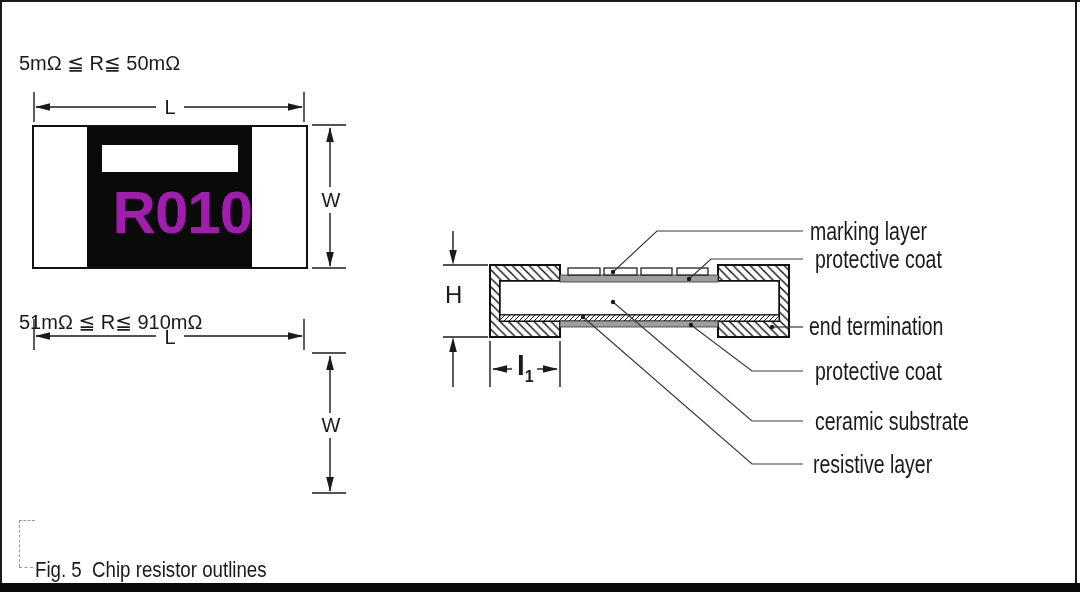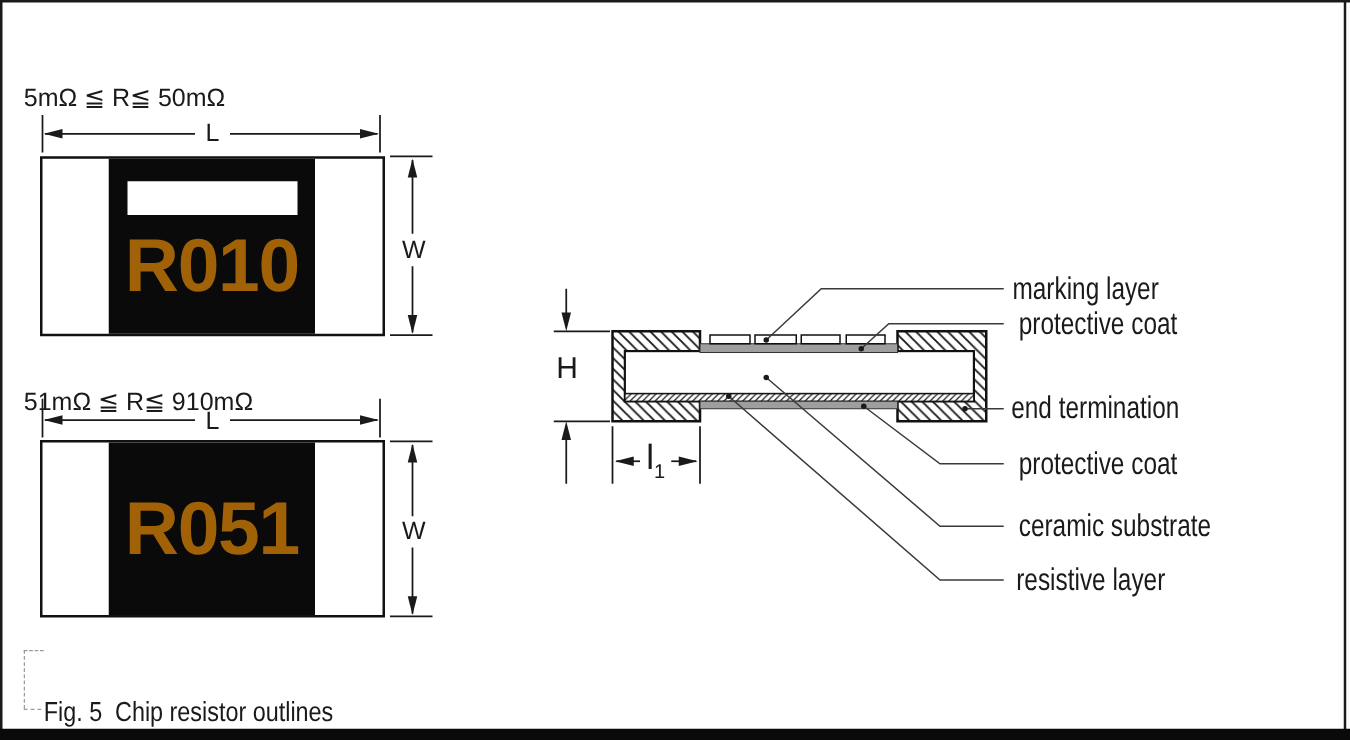--- a/index.html
+++ b/index.html
@@ -25,22 +25,22 @@
     position:absolute; left:53px; top:0; width:165px; height:100%;
     background:#0a0a0a;
   }
   .res1 { left:32px; top:125px; height:144px; }
   .res2 { left:32px; top:352px; height:142px; }
   .mark-stripe {
     position:absolute; left:68px; top:18px; width:136px; height:27px;
     background:#ffffff;
   }
   .mark-text {
-    position:absolute; left:53px; width:165px; text-align:center;
-    font-size:60px; font-weight:bold; color:#a16207; line-height:1;
+    position:absolute; left:53px; width:165px; text-align:right;
+    font-size:60px; font-weight:bold; color:#a21caf; line-height:1;
     letter-spacing:-1px;
   }
   .res1 .mark-text { top:56px; }
   .res2 .mark-text { top:39px; }
 
   
   .range-label { font-size:20px; line-height:1; white-space:nowrap; }
   .dim-label   { font-size:20px; line-height:1; }
   .dim-h       { font-size:24px; line-height:1; }
   .dim-l1      { font-size:28px; line-height:1; }
@@ -61,40 +61,36 @@
 </head>
 <body>
 
 <div id="canvas">
 
   <div class="abs frame-top"></div>
   <div class="abs frame-left"></div>
   <div class="abs frame-right"></div>
   <div class="abs bottom-bar"></div>
 
-  <div class="abs range-label" style="left:19px; top:53px;margin-top:16px;">5mΩ ≦ R≦ 50mΩ</div>
+  <div class="abs range-label" style="left:19px; top:53px;">5mΩ ≦ R≦ 50mΩ</div>
   <div class="abs range-label" style="left:19px; top:312px;">51mΩ ≦ R≦ 910mΩ</div>
 
   <div class="resistor res1">
     <div class="body"></div>
     <div class="mark-stripe"></div>
     <div class="mark-text">R010</div>
   </div>
 
-  <div class="resistor res2">
-    <div class="body"></div>
-    <div class="mark-text">R051</div>
-  </div>
 
   <div class="abs dim-label" style="left:162px; top:97px; width:16px; text-align:center;">L</div>
   <div class="abs dim-label" style="left:319px; top:190px; width:24px; text-align:center;">W</div>
   <div class="abs dim-label" style="left:162px; top:327px; width:16px; text-align:center;">L</div>
   <div class="abs dim-label" style="left:319px; top:415px; width:24px; text-align:center;">W</div>
   <div class="abs dim-h" style="left:445px; top:283px;">H</div>
-  <div class="abs dim-l1" style="left:517px; top:352px;"><span>l</span><span class="dim-l1-sub">1</span></div>
+  <div class="abs dim-l1" style="left:517px; top:352px;font-weight:bold;"><span>l</span><span class="dim-l1-sub">1</span></div>
 
   <div class="abs layer-label" style="left:810px; top:219px;">marking layer</div>
   <div class="abs layer-label" style="left:815px; top:247px;">protective coat</div>
   <div class="abs layer-label" style="left:809px; top:314px;">end termination</div>
   <div class="abs layer-label" style="left:815px; top:359px;">protective coat</div>
   <div class="abs layer-label" style="left:815px; top:409px;">ceramic substrate</div>
   <div class="abs layer-label" style="left:813px; top:452px;">resistive layer</div>
 
   <div class="abs dash-v" style="left:19px; top:520px; height:47px;"></div>
   <div class="abs dash-h" style="left:19px; top:520px; width:16px;"></div>

